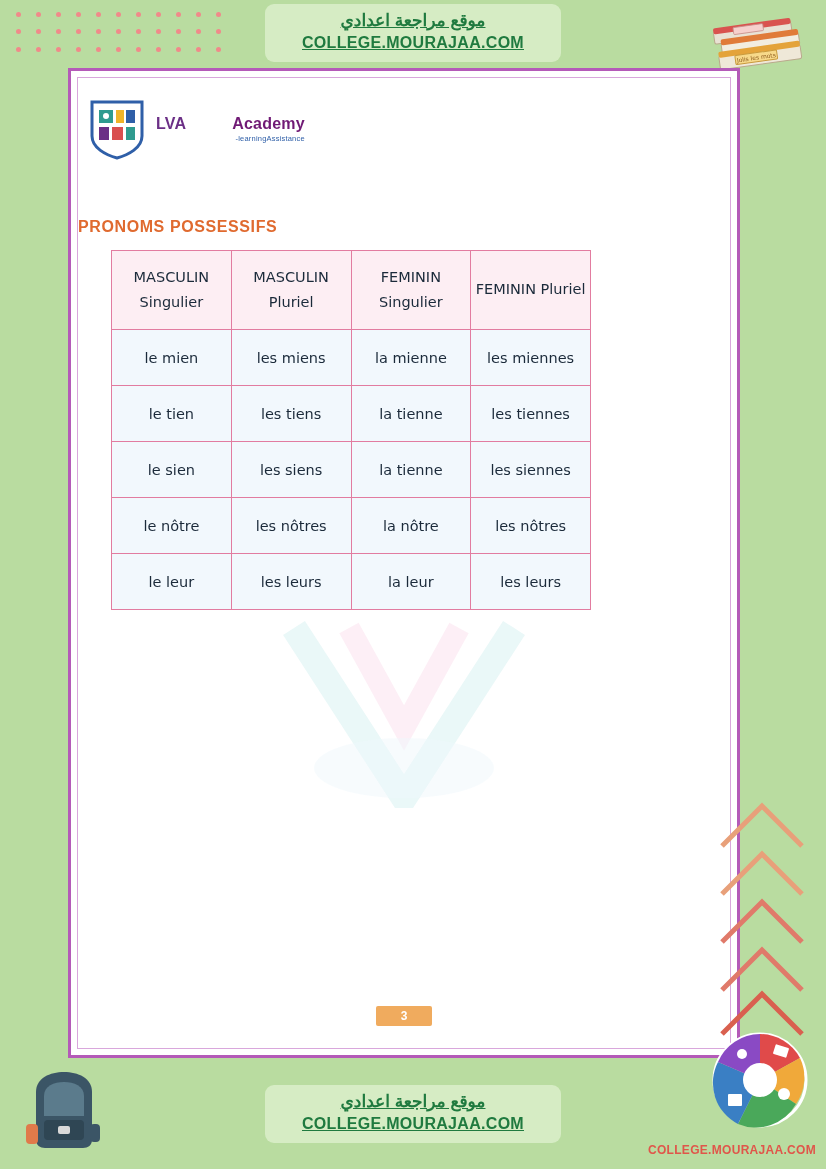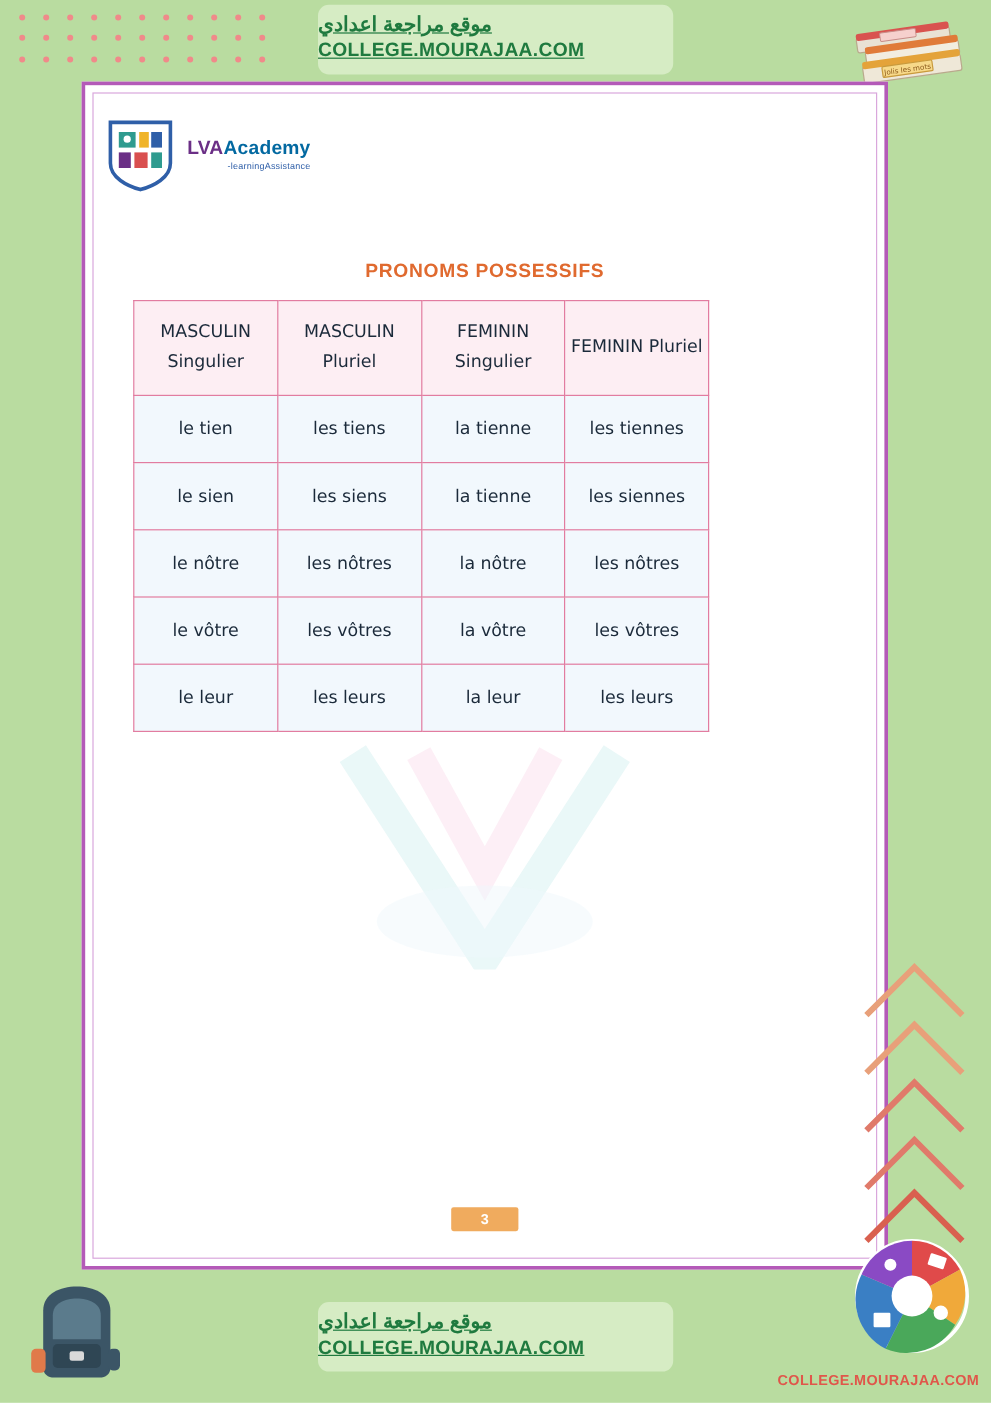--- a/index.html
+++ b/index.html
@@ -36,21 +36,21 @@
     margin: auto;
   }
 
   
   .banner {
     position: absolute;
     left: 265px;
     width: 296px;
     background: #d6ecc4;
     border-radius: 9px;
-    text-align: left;
+    text-align: center;
     padding: 6px 0 8px 0;
     box-sizing: border-box;
   }
   .banner-top { top: 4px; }
   .banner-bottom { top: 1085px; }
   .banner .ar {
     color: #1f7a3f;
     font-weight: bold;
     font-size: 17px;
     text-decoration: underline;
@@ -122,21 +122,21 @@
     width: 58px;
     height: 62px;
   }
   .brand-text { line-height: 1; }
   .brand-main {
     font-size: 16px;
     font-weight: bold;
     color: #6b2f86;
     letter-spacing: .2px;
   }
-  .brand-main .blue { color: #0369a1; }
+  .brand-main .blue { color: #701a75; margin-left: 46px; }
   .brand-sub {
     font-size: 7.5px;
     color: #2f5fa8;
     margin-top: 3px;
     letter-spacing: .2px;
     text-align: right;
   }
 
   .contact {
     position: absolute;
@@ -147,21 +147,20 @@
     font-size: 13.5px;
     line-height: 1.45;
     font-family: "DejaVu Sans", sans-serif;
   }
 
   .doc-title {
     position: absolute;
     top: 140px;
     left: 0;
     right: 0;
-    text-align: center;
     color: #e06a2f;
     font-weight: bold;
     font-size: 16px;
     letter-spacing: .6px;
   }
 
   
   table.pron {
     position: absolute;
     left: 33px;
@@ -358,42 +357,42 @@
             <span class="hdr-l1">FEMININ</span>
             <span class="hdr-l2">Singulier</span>
           </th>
           <th>
             <span class="hdr-l1">FEMININ Pluriel</span>
           </th>
         </tr>
       </thead>
       <tbody>
         <tr>
+          <td>le mien</td>
+          <td>les miens</td>
+          <td>la mienne</td>
+          <td>les miennes</td>
+        </tr>
+        <tr>
           <td>le tien</td>
           <td>les tiens</td>
           <td>la tienne</td>
           <td>les tiennes</td>
         </tr>
         <tr>
           <td>le sien</td>
           <td>les siens</td>
           <td>la tienne</td>
           <td>les siennes</td>
         </tr>
         <tr>
           <td>le nôtre</td>
           <td>les nôtres</td>
           <td>la nôtre</td>
           <td>les nôtres</td>
-        </tr>
-        <tr>
-          <td>le vôtre</td>
-          <td>les vôtres</td>
-          <td>la vôtre</td>
-          <td>les vôtres</td>
         </tr>
         <tr>
           <td>le leur</td>
           <td>les leurs</td>
           <td>la leur</td>
           <td>les leurs</td>
         </tr>
       </tbody>
     </table>
 

